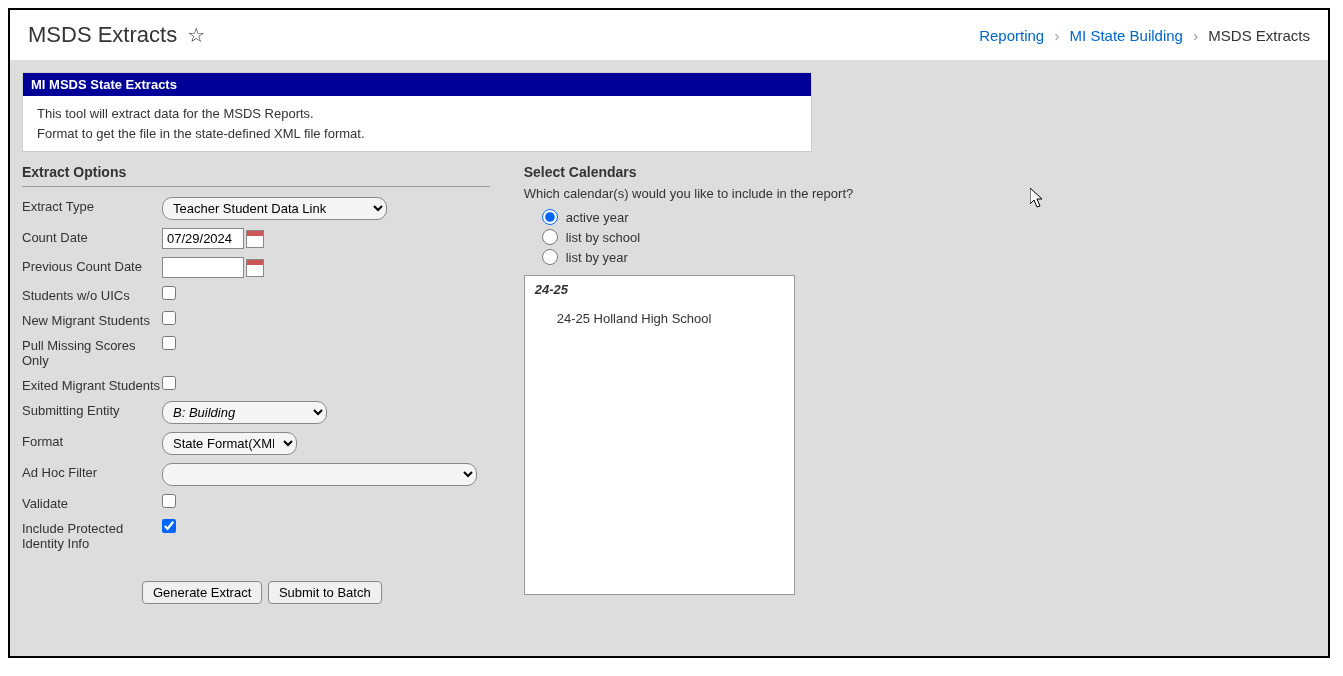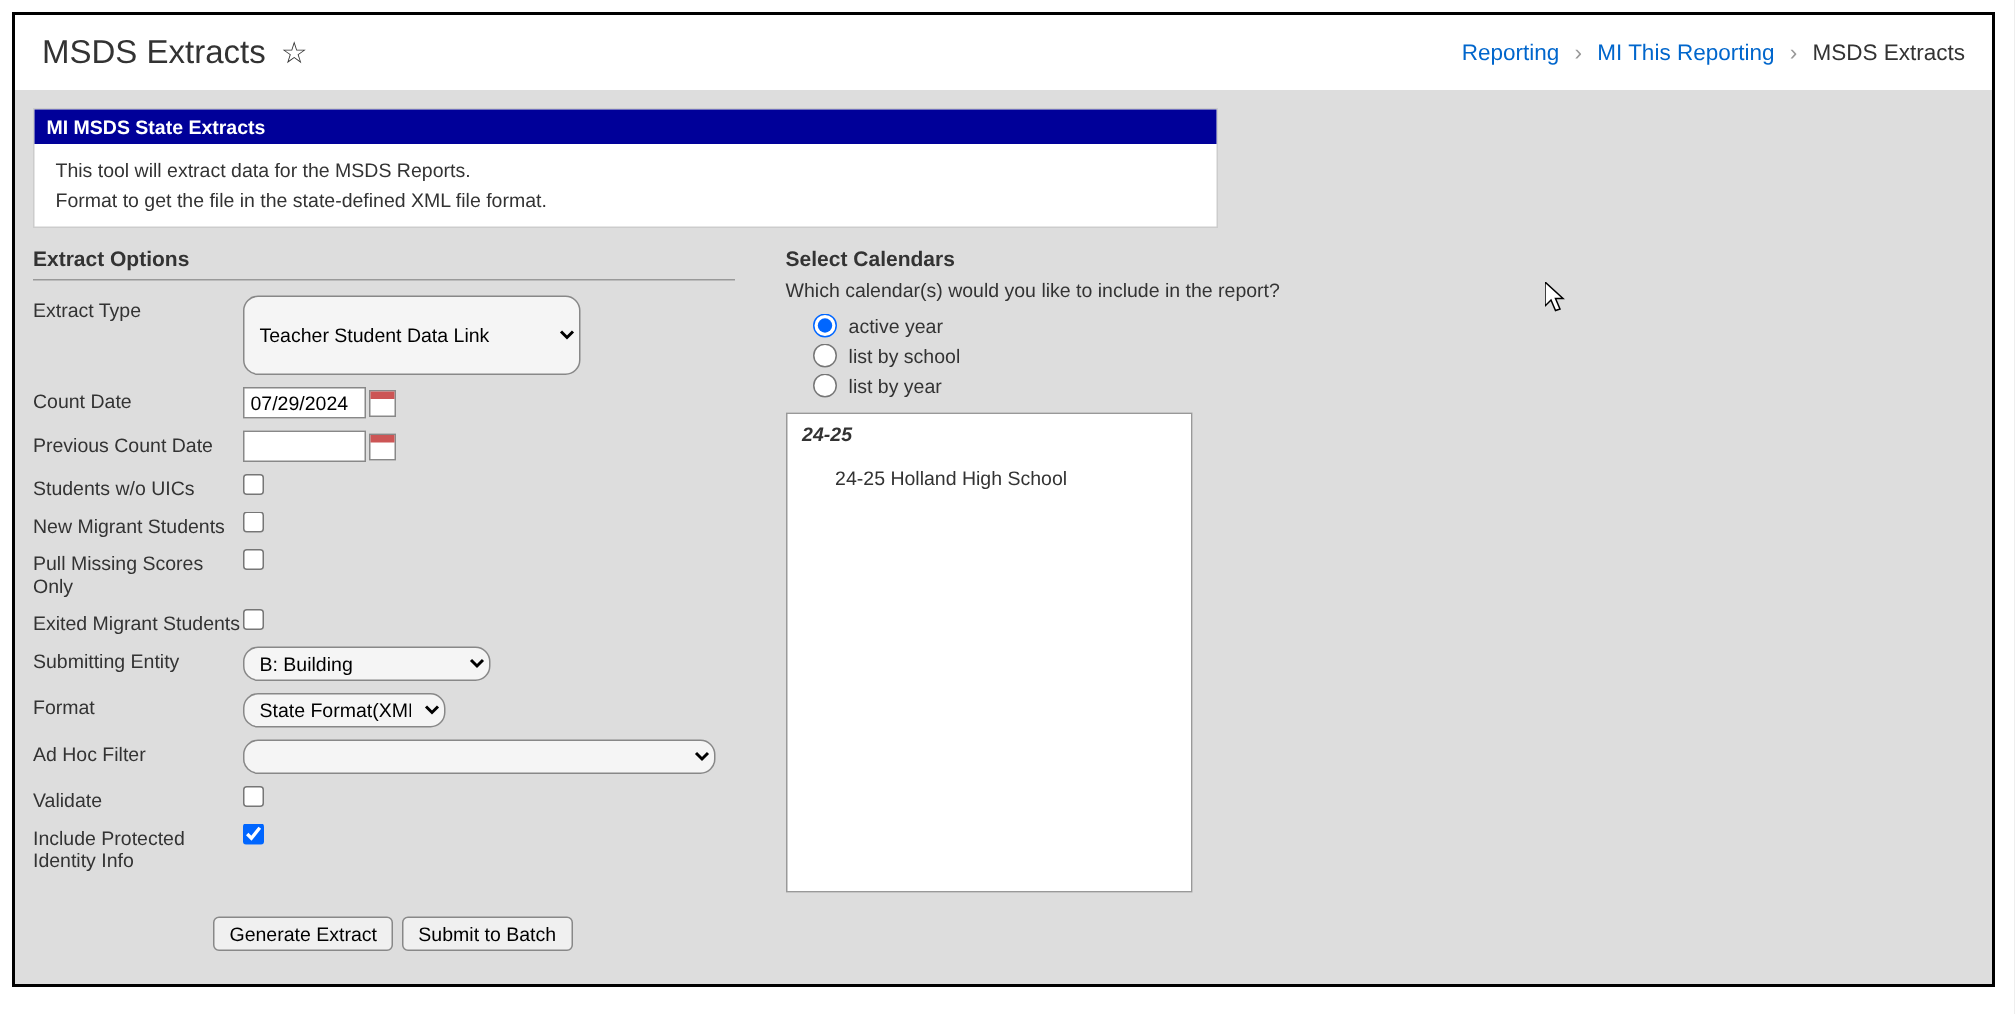--- a/index.html
+++ b/index.html
@@ -18,22 +18,22 @@
     .panel-body { padding: 8px 14px; font-size: 13px; line-height: 1.5; }
     .form-area { display: flex; gap: 34px; width: 860px; }
     .col { }
     .col-left { width: 470px; }
     .col-right { width: 360px; }
     .section-title { font-weight: bold; font-size: 14px; padding-bottom: 6px; border-bottom: 1px solid #999; margin-bottom: 10px; }
     .section-title-nb { font-weight: bold; font-size: 14px; margin-bottom: 6px; }
     .form-row { display: flex; align-items: flex-start; margin-bottom: 8px; }
     .form-label { width: 140px; font-size: 13px; padding-top: 2px; }
     .form-control { }
-    select.sel-wide { width: 225px; border: 1px solid #888; border-radius: 10px; padding: 17px 6px; font-size: 13px; background: #f5f5f5; }
-    select.sel-med { width: 165px; border: 1px solid #888; border-radius: 10px; padding: 2px 6px; font-size: 13px; background: #f5f5f5; }
+    select.sel-wide { width: 225px; border: 1px solid #888; border-radius: 10px; padding: 2px 6px; font-size: 13px; background: #f5f5f5; }
+    select.sel-med { width: 165px; border: 1px solid #888; border-radius: 10px; padding: 2px 6px; font-size: 13px; background: #f5f5f5; font-style: italic; }
     select.sel-sm { width: 135px; border: 1px solid #888; border-radius: 10px; padding: 2px 6px; font-size: 13px; background: #f5f5f5; }
     select.sel-xl { width: 315px; border: 1px solid #888; border-radius: 10px; padding: 2px 6px; font-size: 13px; background: #f5f5f5; }
     .date-wrap { display: flex; align-items: center; }
     input.date-input { width: 82px; border: 1px solid #888; padding: 2px 4px; font-size: 13px; }
     .cal-icon { width: 18px; height: 18px; border: 1px solid #888; background: #fff; margin-left: 2px; display: flex; align-items: center; justify-content: center; font-size: 11px; cursor: pointer; position: relative; }
     .cal-icon::before { content: ""; position: absolute; top: 0; left: 0; right: 0; height: 5px; background: #c55; }
     input[type=checkbox] { width: 14px; height: 14px; cursor: pointer; }
     input[type=checkbox].checked-blue { accent-color: #0066ff; }
     .radio-group { margin-left: 18px; margin-bottom: 10px; }
     .radio-row { display: flex; align-items: center; gap: 8px; margin-bottom: 4px; font-size: 13px; }
@@ -51,21 +51,21 @@
 
 <div class="page-wrapper">
   <div class="header-bar">
     <div class="page-title">
       <span>MSDS Extracts</span>
       <span class="star-icon">☆</span>
     </div>
     <div class="breadcrumb">
       <a href="#">Reporting</a>
       <span class="sep">›</span>
-      <a href="#">MI This Reporting</a>
+      <a href="#">MI State Building</a>
       <span class="sep">›</span>
       <span class="current">MSDS Extracts</span>
     </div>
   </div>
 
   <div class="content">
     <div class="panel">
       <div class="panel-header">MI MSDS State Extracts</div>
       <div class="panel-body">
         <div>This tool will extract data for the MSDS Reports.</div>

